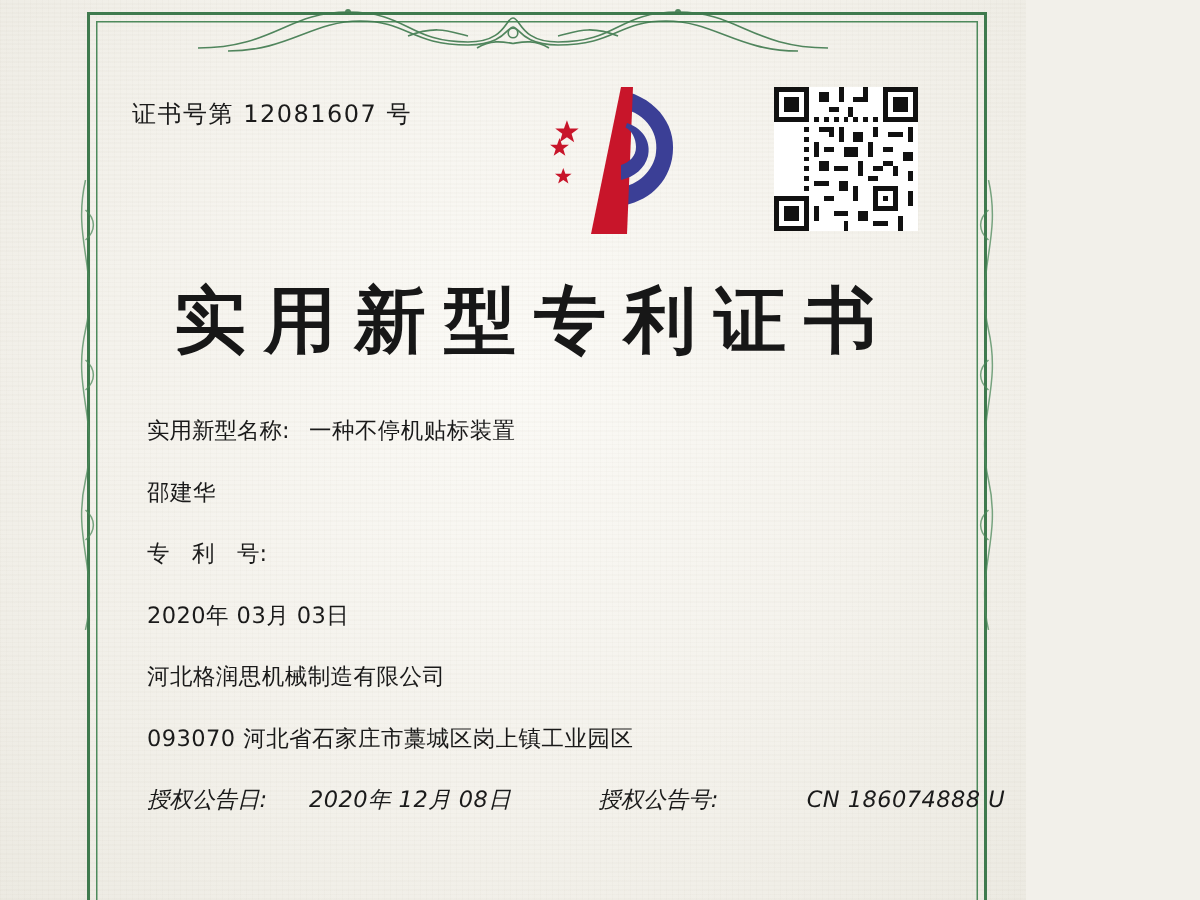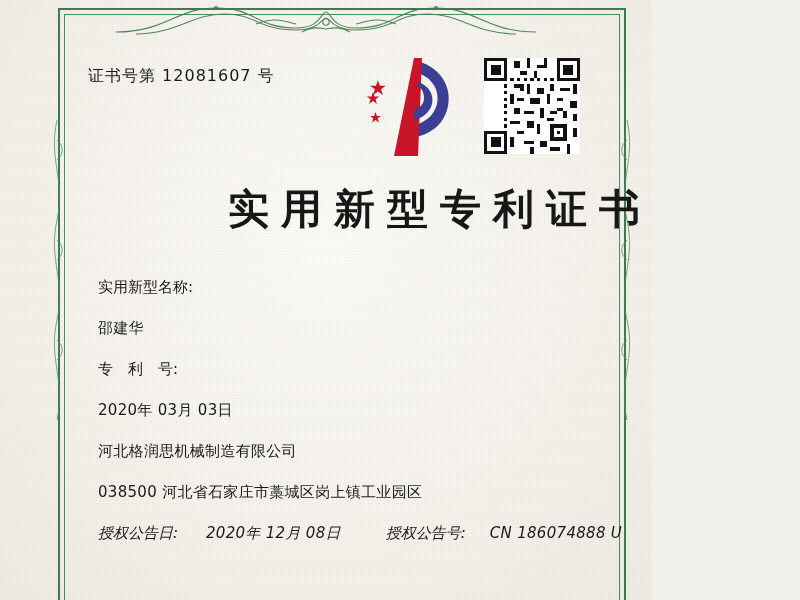--- a/index.html
+++ b/index.html
@@ -14,20 +14,21 @@
     font-family: "Liberation Serif", serif;
   }
 
   #certificate {
     position: relative;
     width: 652px;
     height: 600px;
     background:
       radial-gradient(ellipse at 50% 40%, #fbfaf6 0%, #f4f2ec 55%, #eceae2 100%);
     overflow: hidden;
+    padding-left: 32px;
   }
 
   
   #paper-texture {
     position: absolute;
     inset: 0;
     background-image:
       repeating-linear-gradient(0deg, rgba(160,150,130,0.035) 0px, rgba(160,150,130,0.035) 1px, rgba(255,255,255,0) 1px, rgba(255,255,255,0) 3px),
       repeating-linear-gradient(90deg, rgba(160,150,130,0.03) 0px, rgba(160,150,130,0.03) 1px, rgba(255,255,255,0) 1px, rgba(255,255,255,0) 4px);
     pointer-events: none;
@@ -105,22 +106,22 @@
     background: #fff;
   }
   #qr-code svg { display: block; }
 
   
   #main-title {
     position: absolute;
     left: 16px;
     right: 0;
     top: 182px;
-    text-align: right;
-    font-size: 41px;
+    text-align: center;
+    font-size: 48px;
     letter-spacing: 12px;
     font-weight: bold;
     color: #171717;
     font-family: "DejaVu Sans", "Liberation Sans", sans-serif;
     text-indent: 12px;
   }
 
   
   #fields {
     position: absolute;
@@ -140,23 +141,24 @@
   .field-label {
     display: inline-block;
     min-width: 108px;
     letter-spacing: 0px;
   }
   .field-value {
     letter-spacing: 0.3px;
   }
   .field-row.dual { margin-bottom: 0; font-style: italic; }
   .dual-second {
-    margin-left: 45px;
+    margin-left: 58px;
     display: flex;
     align-items: baseline;
+    gap: 35px;
   }
   .dual-second .field-label {
     min-width: 104px;
   }
 </style>
 </head>
 <body>
 
 <div id="certificate">
 
@@ -300,40 +302,41 @@
       </g>
     </svg>
   </div>
 
   <div id="main-title">实用新型专利证书</div>
 
   <div id="fields">
 
     <div class="field-row">
       <span class="field-label">实用新型名称:</span>
+      <span class="field-value">一种不停机贴标装置</span>
     </div>
 
     <div class="field-row">
       <span class="field-value">邵建华</span>
     </div>
 
     <div class="field-row">
       <span class="field-label">专　利　号:</span>
     </div>
 
     <div class="field-row">
       <span class="field-value">2020年 03月 03日</span>
     </div>
 
     <div class="field-row">
       <span class="field-value">河北格润思机械制造有限公司</span>
     </div>
 
     <div class="field-row">
-      <span class="field-value">038500 河北省石家庄市藁城区岗上镇工业园区</span>
+      <span class="field-value">093070 河北省石家庄市藁城区岗上镇工业园区</span>
     </div>
 
     <div class="field-row dual">
       <span class="field-label">授权公告日:</span>
       <span class="field-value">2020年 12月 08日</span>
       <span class="dual-second">
         <span class="field-label">授权公告号:</span>
         <span class="field-value">CN 186074888 U</span>
       </span>
     </div>

